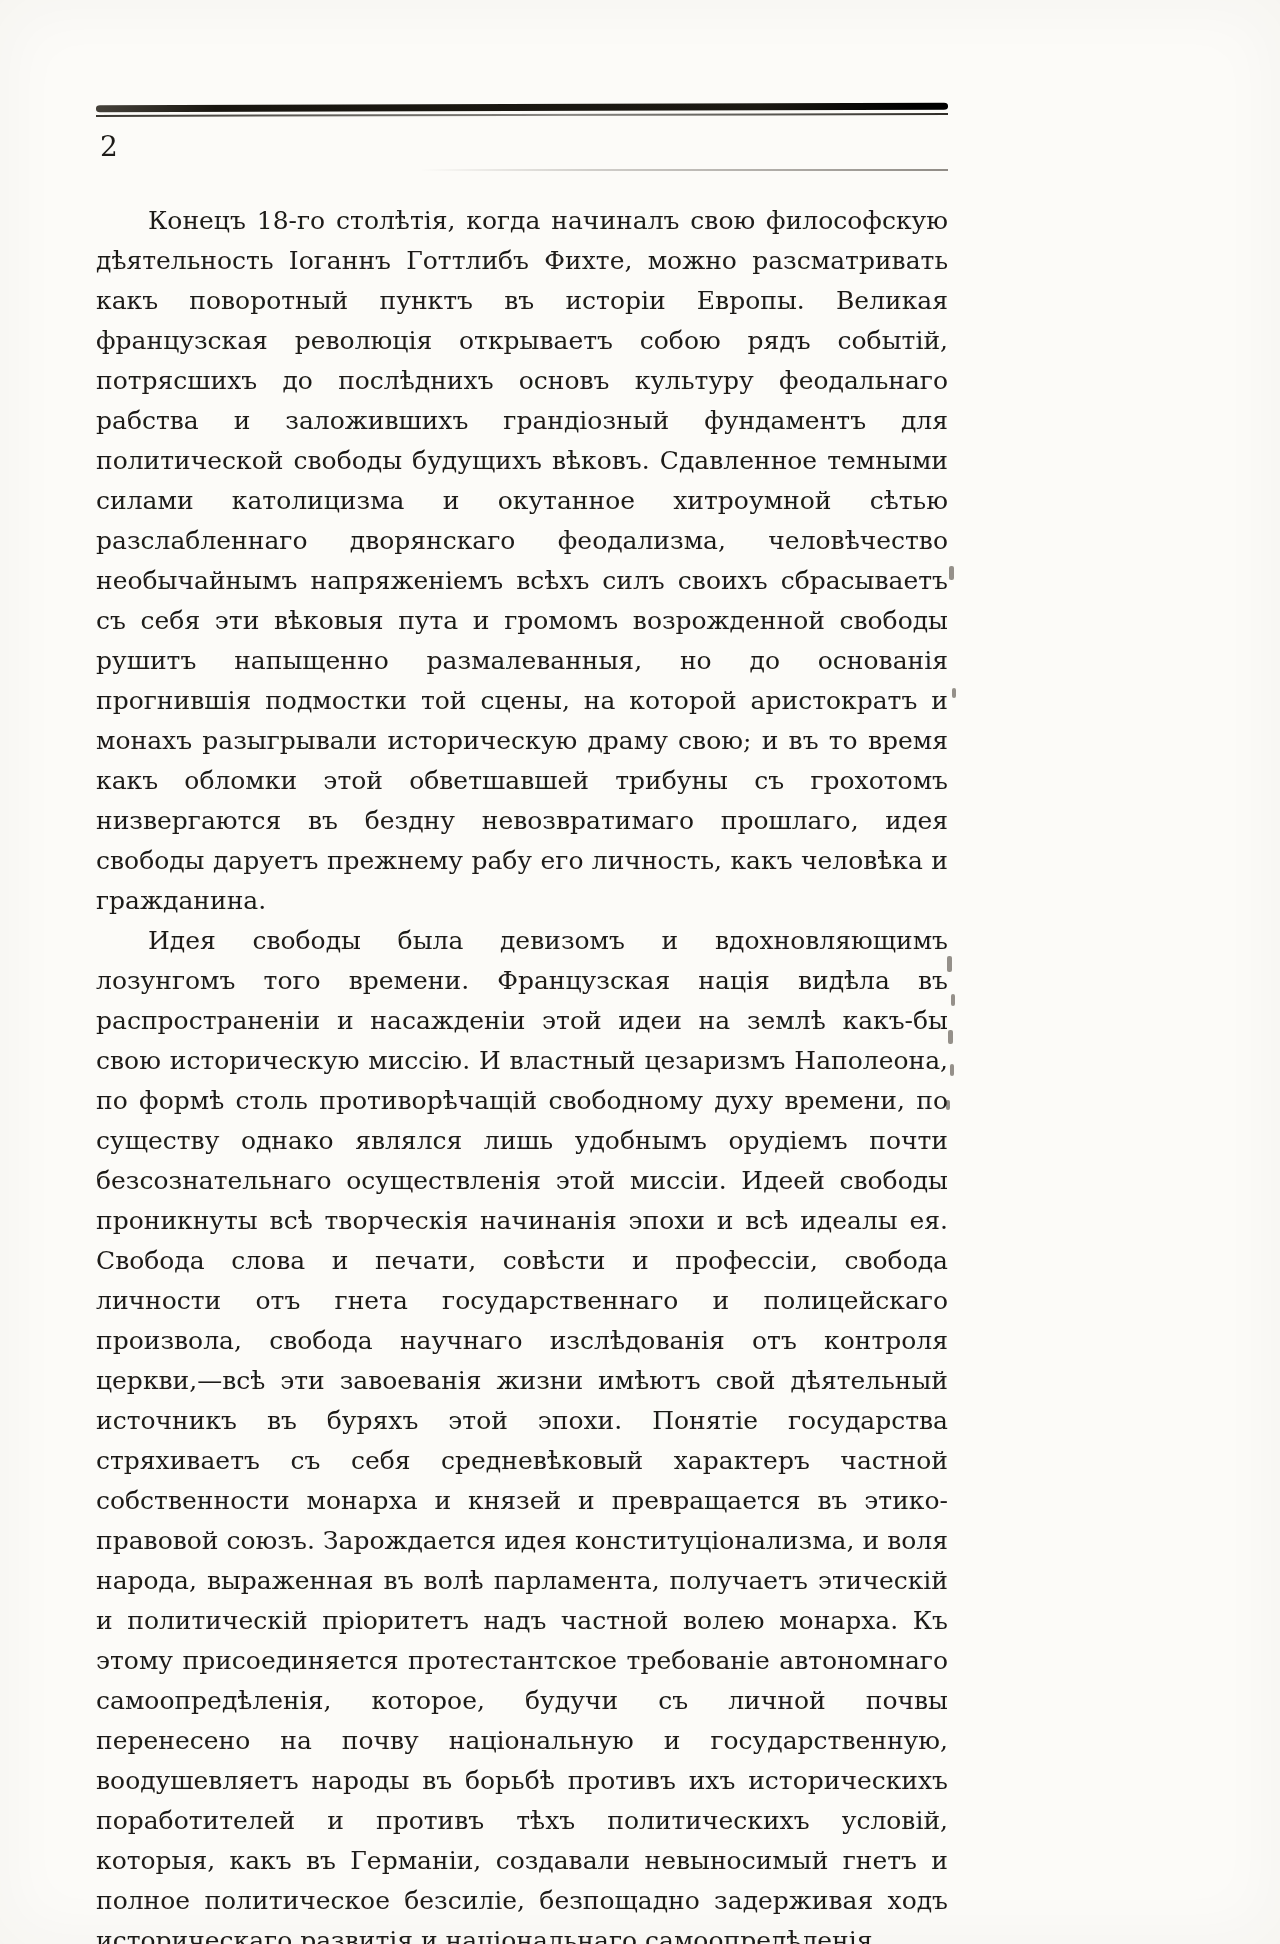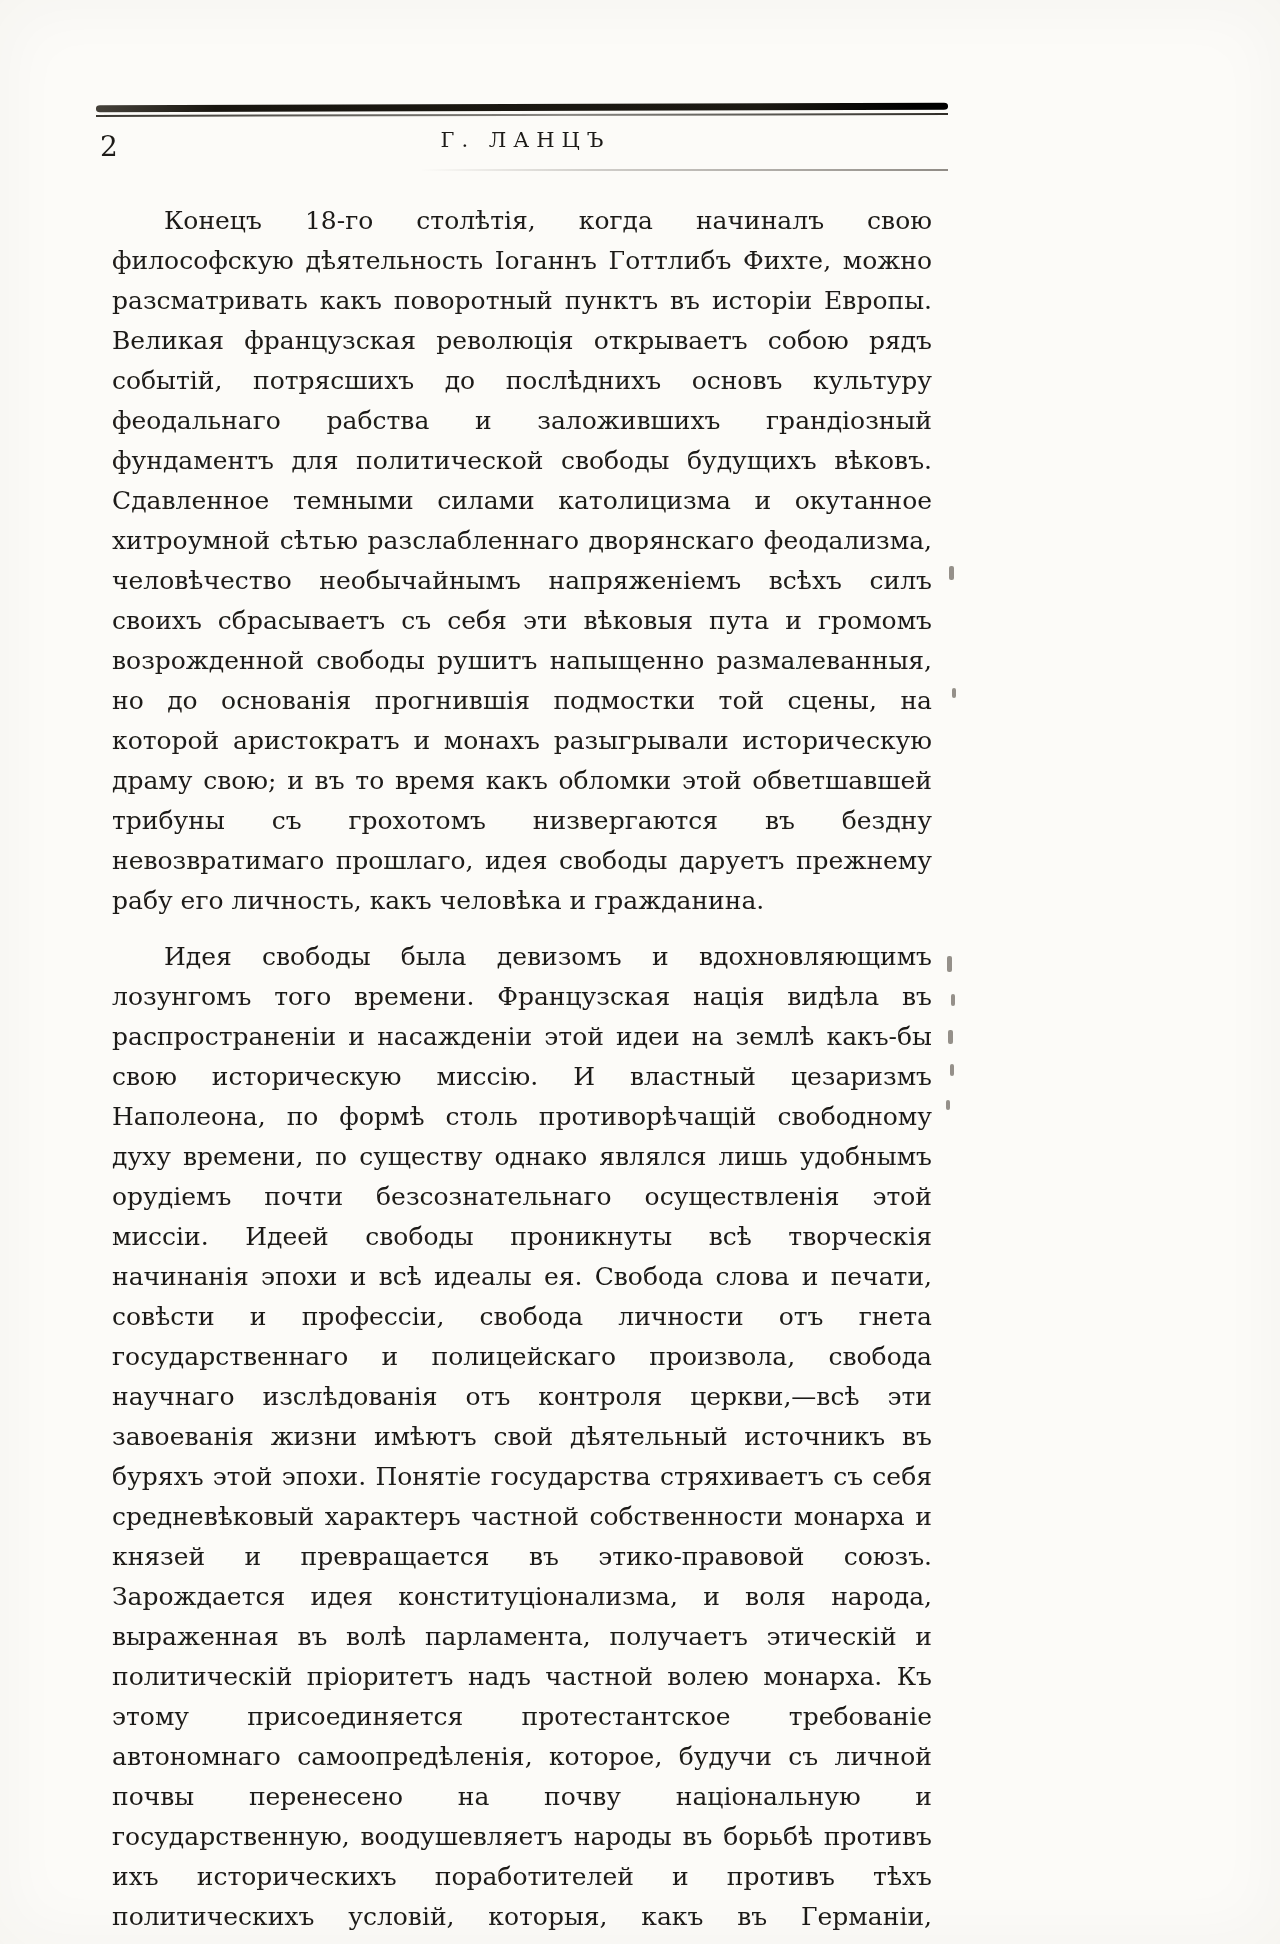--- a/index.html
+++ b/index.html
@@ -64,21 +64,21 @@
       rgba(55,48,40,0.22) 58%,
       rgba(55,48,40,0.55) 100%);
   }
   .text-block {
     margin-top: 30px;
     font-size: 25px;
     line-height: 40px;
     text-align: justify;
   }
   .para {
-    margin: 16px;
+    margin: 0;
     text-indent: 52px;
   }
   
   .speck {
     position: absolute;
     background: rgba(45,38,28,0.5);
     border-radius: 2px;
   }
 </style>
 </head>
@@ -87,21 +87,20 @@
 <div class="page">
   <div class="content">
 
     <header>
       <div>
         <div class="rule-thick"></div>
         <div class="rule-thin"></div>
       </div>
       <div class="header-row">
         <span class="page-number">2</span>
-        <span class="running-title">Г. ЛАНЦЪ</span>
       </div>
       <div class="rule-under"></div>
     </header>
 
     <main class="text-block">
       <p class="para">Конецъ 18-го столѣтія, когда начиналъ свою философскую дѣятельность Іоганнъ Готтлибъ Фихте, можно разсматривать какъ поворотный пунктъ въ исторіи Европы. Великая французская революція открываетъ собою рядъ событій, потрясшихъ до послѣднихъ основъ культуру феодальнаго рабства и заложившихъ грандіозный фундаментъ для политической свободы будущихъ вѣковъ. Сдавленное темными силами католицизма и окутанное хитроумной сѣтью разслабленнаго дворянскаго феодализма, человѣчество необычайнымъ напряженіемъ всѣхъ силъ своихъ сбрасываетъ съ себя эти вѣковыя пута и громомъ возрожденной свободы рушитъ напыщенно размалеванныя, но до основанія прогнившія подмостки той сцены, на которой аристократъ и монахъ разыгрывали историческую драму свою; и въ то время какъ обломки этой обветшавшей трибуны съ грохотомъ низвергаются въ бездну невозвратимаго прошлаго, идея свободы даруетъ прежнему рабу его личность, какъ человѣка и гражданина.</p>
       <p class="para">Идея свободы была девизомъ и вдохновляющимъ лозунгомъ того времени. Французская нація видѣла въ распространеніи и насажденіи этой идеи на землѣ какъ-бы свою историческую миссію. И властный цезаризмъ Наполеона, по формѣ столь противорѣчащій свободному духу времени, по существу однако являлся лишь удобнымъ орудіемъ почти безсознательнаго осуществленія этой миссіи. Идеей свободы проникнуты всѣ творческія начинанія эпохи и всѣ идеалы ея. Свобода слова и печати, совѣсти и профессіи, свобода личности отъ гнета государственнаго и полицейскаго произвола, свобода научнаго изслѣдованія отъ контроля церкви,—всѣ эти завоеванія жизни имѣютъ свой дѣятельный источникъ въ буряхъ этой эпохи. Понятіе государства стряхиваетъ съ себя средневѣковый характеръ частной собственности монарха и князей и превращается въ этико-правовой союзъ. Зарождается идея конституціонализма, и воля народа, выраженная въ волѣ парламента, получаетъ этическій и политическій пріоритетъ надъ частной волею монарха. Къ этому присоединяется протестантское требованіе автономнаго самоопредѣленія, которое, будучи съ личной почвы перенесено на почву національную и государственную, воодушевляетъ народы въ борьбѣ противъ ихъ историческихъ поработителей и противъ тѣхъ политическихъ условій, которыя, какъ въ Германіи, создавали невыносимый гнетъ и полное политическое безсиліе, безпощадно задерживая ходъ историческаго развитія и національнаго самоопредѣленія.</p>
 
     </main>
 

